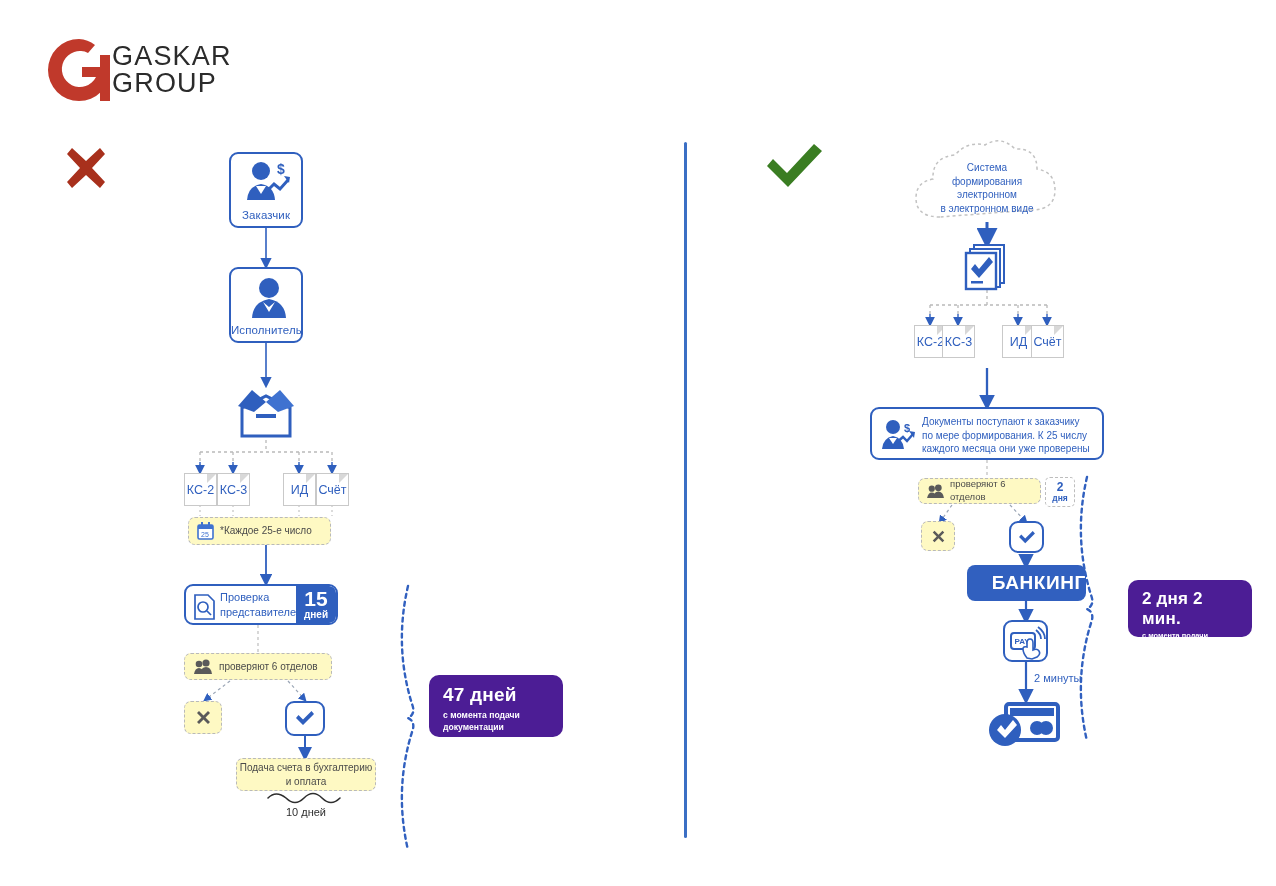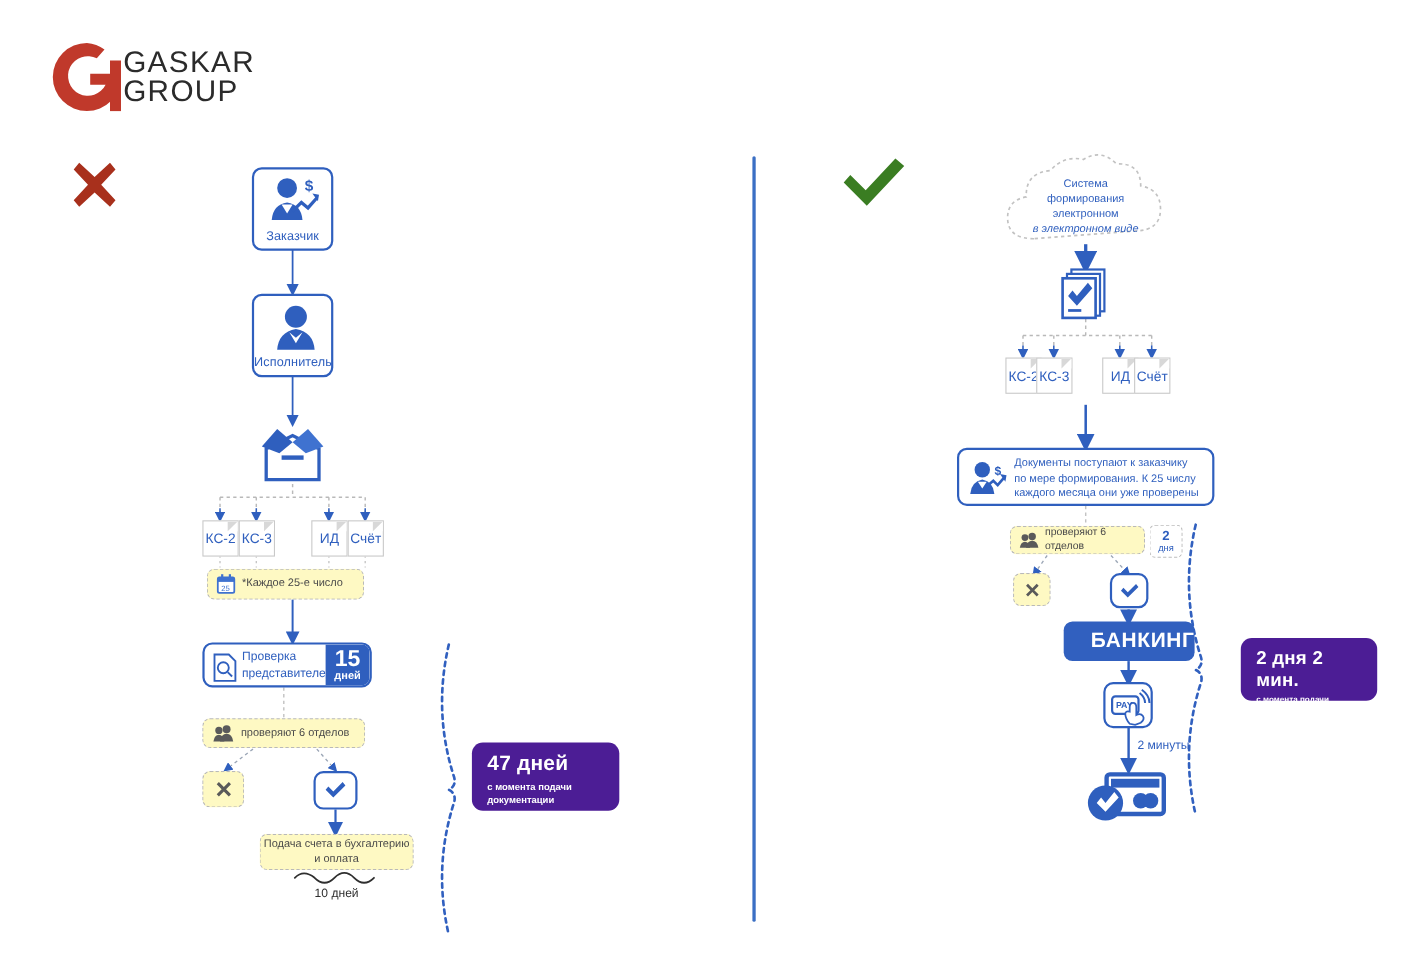--- a/index.html
+++ b/index.html
@@ -67,21 +67,21 @@
     background:#2f5fbe;border-radius:0 6px 6px 0;color:#fff;
     display:flex;flex-direction:column;align-items:center;justify-content:center;
   }
   #chip15 .n{font-size:21px;font-weight:bold;line-height:.95;}
   #chip15 .u{font-size:10px;font-weight:bold;}
   .chip-days{
     position:absolute;border:1.4px dashed #bdbdbd;border-radius:5px;background:#fff;
     display:flex;flex-direction:column;align-items:center;justify-content:center;color:#2f5fbe;
   }
   .chip-days .n{font-size:12px;font-weight:bold;line-height:1;}
-  .chip-days .u{font-size:8.5px;font-weight:normal;}
+  .chip-days .u{font-size:8.5px;font-weight:bold;}
 
   
   #banking{
     position:absolute;background:#3160bf;border-radius:8px;color:#fff;
     display:flex;align-items:center;justify-content:flex-end;
     font-size:19px;font-weight:bold;letter-spacing:.6px;
   }
 
   svg{display:block;overflow:visible;}
   .ink{fill:#2f5fbe;}
@@ -306,21 +306,21 @@
 
   <div class="node" style="left:222px;top:147px;width:150px;height:78px;">
     <svg class="abs" style="left:0;top:0;" width="150" height="78" viewBox="0 0 150 78">
       <path d="M28 70 q-24 0 -24 -19 q0 -16 17 -19 q-1 -22 22 -24 q12 -14 30 -10
                q16 -10 30 4 q22 -1 22 20 q18 3 18 21 q0 20 -24 20 Z" fill="#ffffff" stroke="#c2c2c2" stroke-width="1.5" stroke-dasharray="3,3"></path>
     </svg>
     <div class="abs" style="left:0;top:14px;width:150px;text-align:center;">
       <div class="label-txt" style="font-size:10px;">Система</div>
       <div class="label-txt" style="font-size:10px;">формирования</div>
       <div class="label-txt" style="font-size:10px;">электронном</div>
-      <div class="label-txt" style="font-size:10px;font-style:italic;">в электронном виде</div>
+      <div class="label-txt" style="font-size:10px;">в электронном виде</div>
     </div>
   </div>
 
   <div class="node" style="left:274px;top:243px;width:47px;height:48px;">
     <svg width="47" height="48" viewBox="0 0 47 48">
       <rect x="10" y="2" width="30" height="38" fill="#fff" stroke="#2f5fbe" stroke-width="2"></rect>
       <rect x="6" y="6" width="30" height="38" fill="#fff" stroke="#2f5fbe" stroke-width="2"></rect>
       <rect x="2" y="10" width="30" height="36" fill="#fff" stroke="#2f5fbe" stroke-width="2.4"></rect>
       <path d="M7 26 L11 21 L15 26 L25 14 L29 19 L15 35 Z" fill="#2f5fbe"></path>
       <rect x="7" y="38" width="12" height="2.5" fill="#2f5fbe"></rect>

